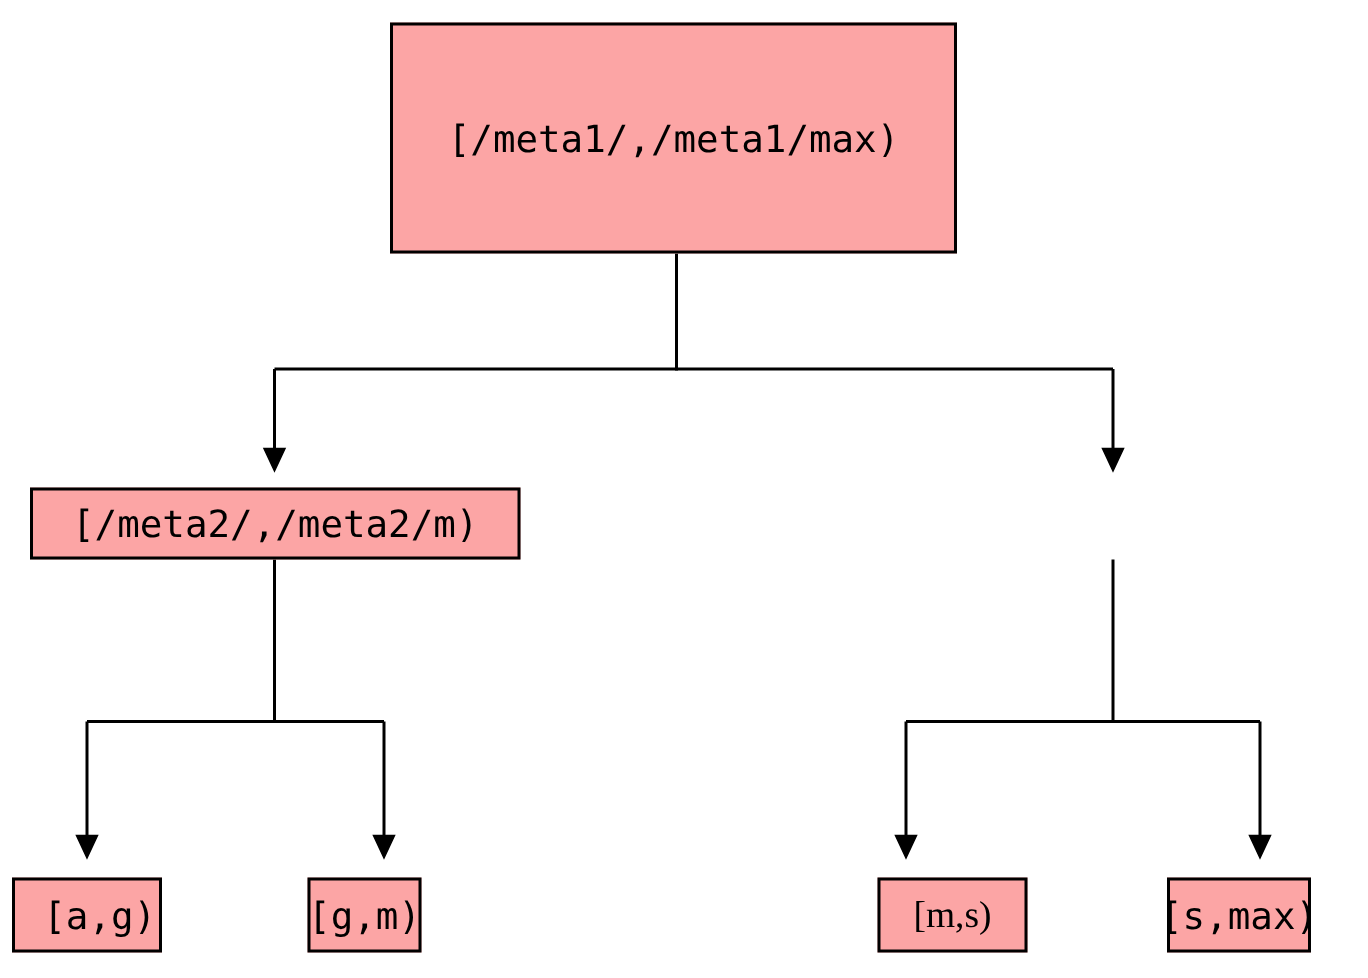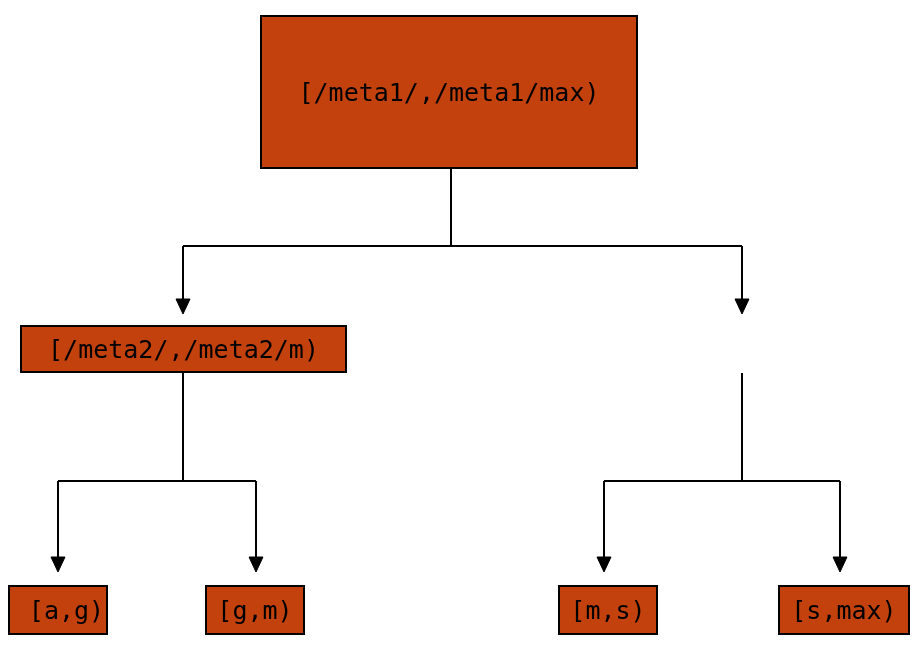--- a/index.html
+++ b/index.html
@@ -25,21 +25,21 @@
     stroke-width: 2;
   }
   .edges polygon {
     fill: #000000;
     stroke: #000000;
   }
   .node {
     position: absolute;
     box-sizing: border-box;
     border: 2px solid #000000;
-    background: #c2410c;
+    background: #fca5a5;
     color: #000000;
     display: flex;
     align-items: center;
     justify-content: center;
     font-size: 25px;
     line-height: 1;
     white-space: nowrap;
   }
 </style>
 </head>
@@ -95,19 +95,19 @@
     </g>
   </svg>
 
   <div class="node" style="left:260px; top:15px; width:378px; height:154px;">[/meta1/,/meta1/max)</div>
 
   <div class="node" style="left:20px; top:325px; width:327px; height:48px;text-align:center;">[/meta2/,/meta2/m)</div>
 
 
   <div class="node" style="left:8px; top:585px; width:100px; height:50px;padding-left:17px;">[a,g)</div>
 
-  <div class="node" style="left:205px; top:585px; width:100px; height:50px;">[g,m)</div>
+  <div class="node" style="left:205px; top:585px; width:76px; height:50px;">[g,m)</div>
 
-  <div class="node" style="left:558px; top:585px; width:100px; height:50px;">[m,s)</div>
+  <div class="node" style="left:585px; top:585px; width:100px; height:50px;font-family:Liberation Serif, serif;">[m,s)</div>
 
-  <div class="node" style="left:778px; top:585px; width:132px; height:50px;">[s,max)</div>
+  <div class="node" style="left:778px; top:585px; width:96px; height:50px;">[s,max)</div>
 
 </div>
 
 </body></html>

